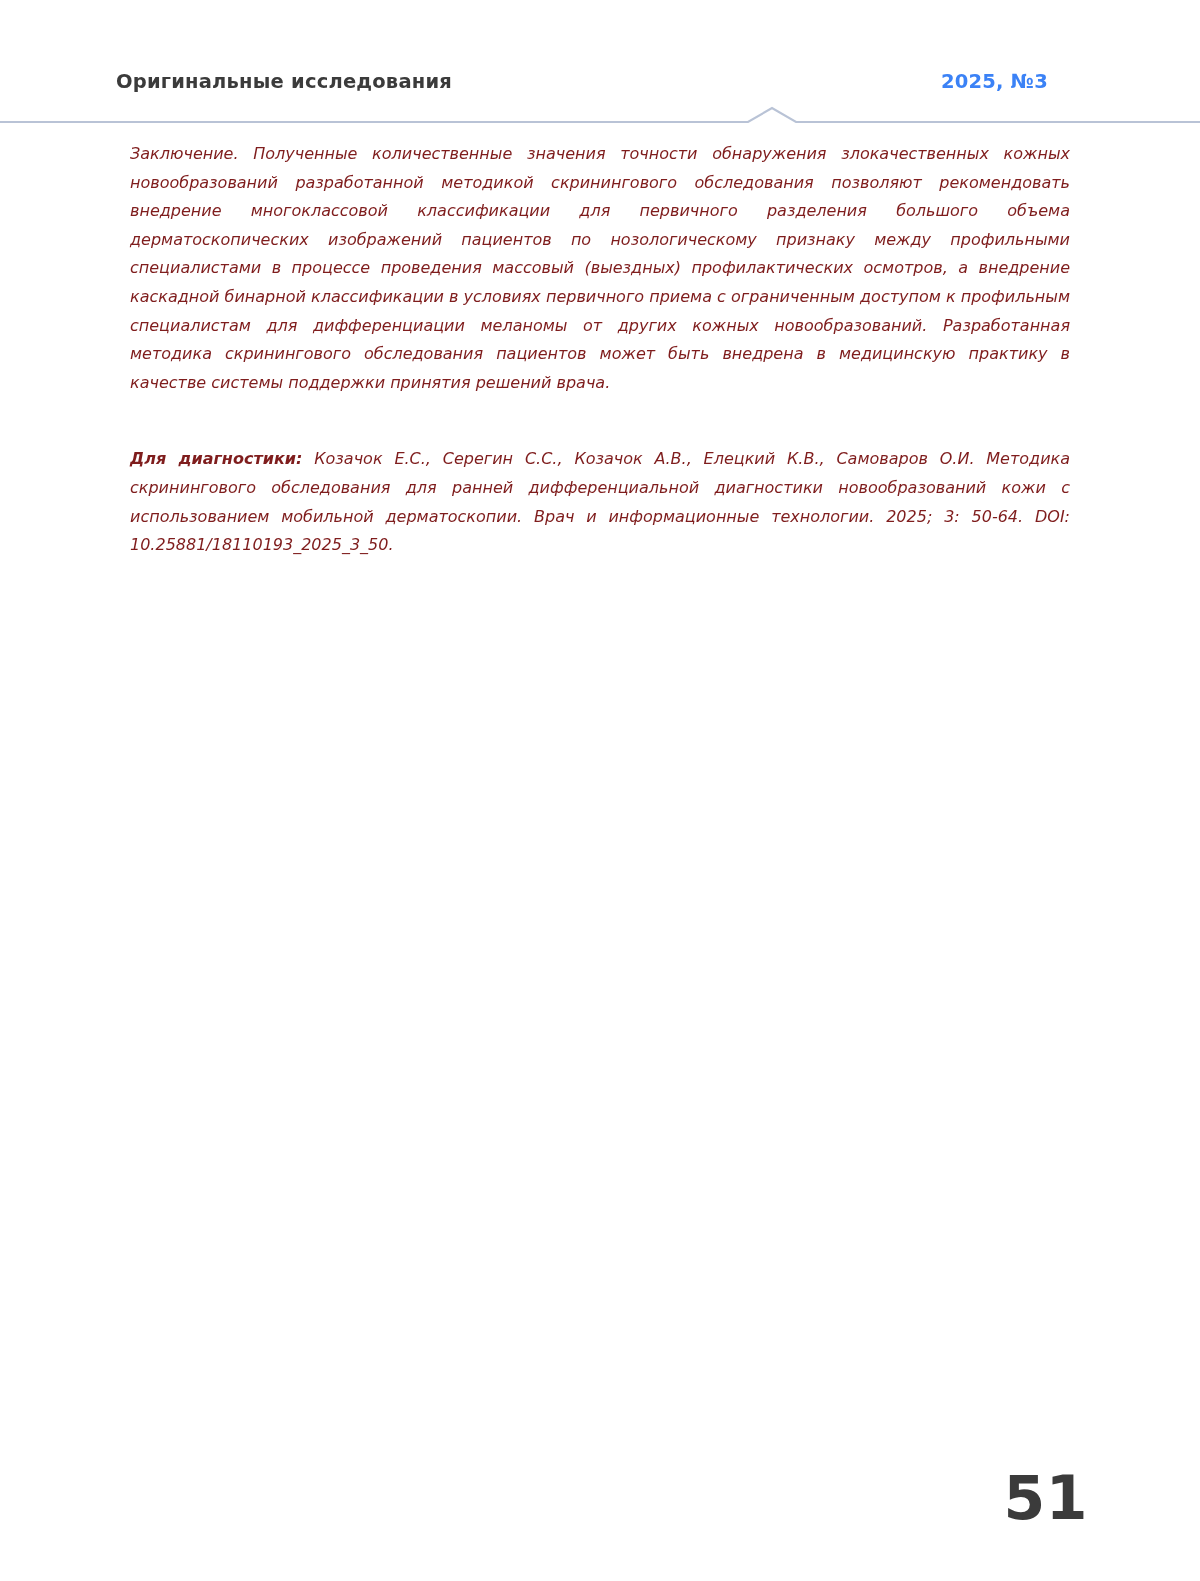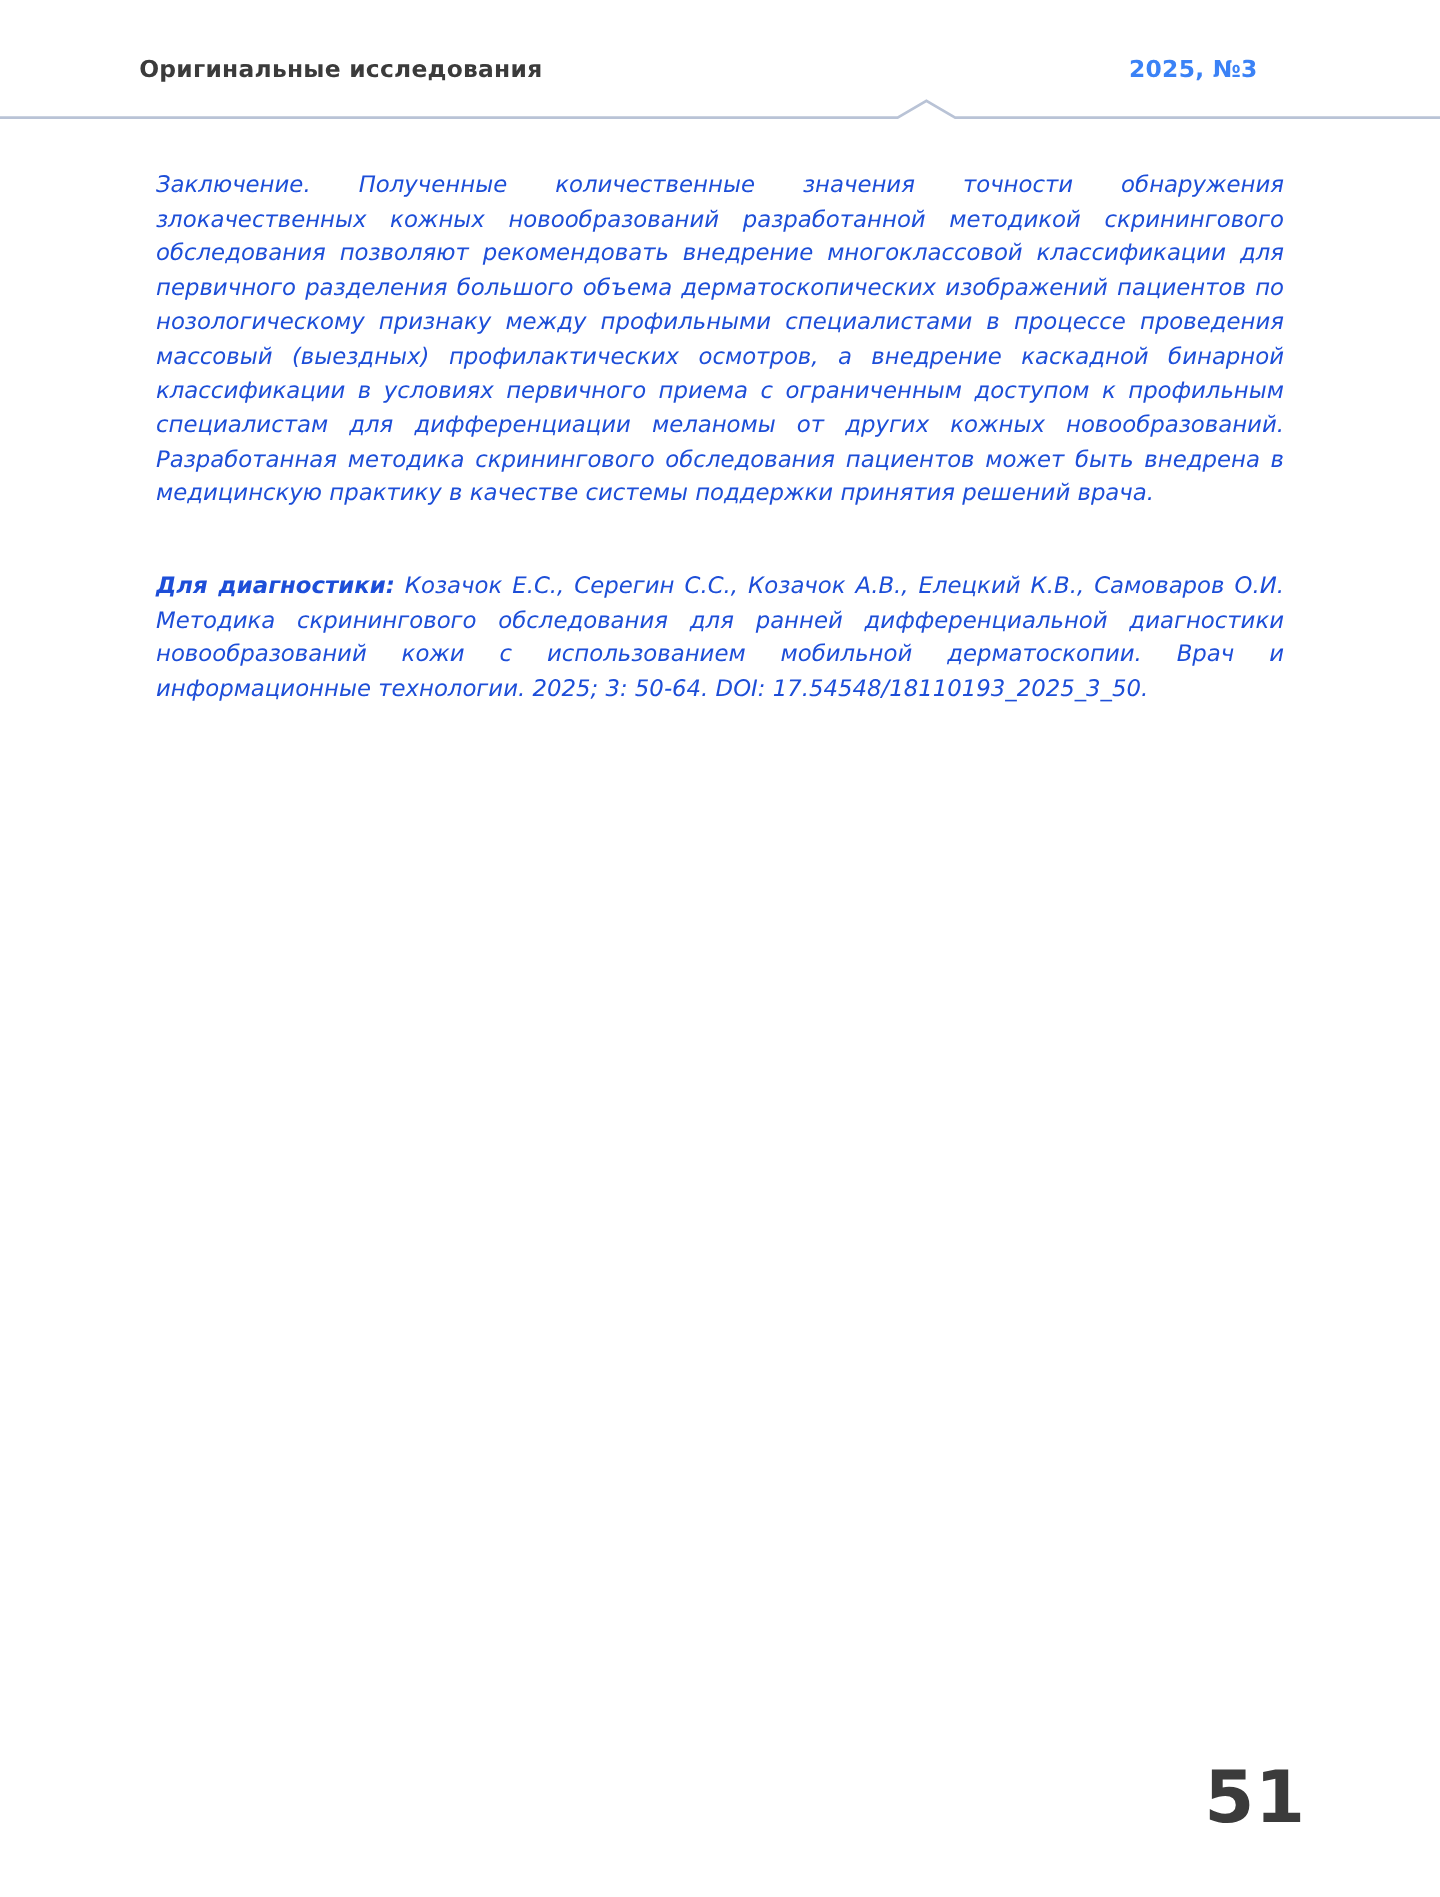--- a/index.html
+++ b/index.html
@@ -12,21 +12,21 @@
     height: 1581px;
     position: relative;
     font-family: "DejaVu Sans", sans-serif;
     color: #1a1a1a;
     overflow: hidden;
   }
 
   
   .page-header {
     position: absolute;
-    top: 40px;
+    top: 64px;
     left: 0;
     width: 1164px;
     height: 60px;
   }
   .header-left {
     position: absolute;
     left: 116px;
     top: 6px;
     font-family: "DejaVu Sans", sans-serif;
     font-weight: bold;
@@ -55,23 +55,23 @@
   
   .content {
     position: absolute;
     left: 130px;
     top: 140px;
     width: 940px;
   }
   .para {
     font-family: "DejaVu Sans", sans-serif;
     font-style: italic;
-    font-size: 19px;
+    font-size: 16px;
     line-height: 28.6px;
-    color: #1d4ed8;
+    color: #7f1d1d;
     text-align: justify;
     margin: 0;
   }
   .para .lead {
     font-style: italic;
   }
   .block-gap-1 { margin-top: 42px; }
   .block-gap-2 { margin-top: 48px; }
 
   .label-bold {
@@ -104,18 +104,18 @@
 </div>
 
 <div class="content">
 
   <p class="para">
     <span class="lead">Заключение.</span><span> Полученные количественные значения точности обнаружения злокачественных кожных новообразований разработанной методикой скринингового обследования позволяют рекомендовать внедрение многоклассовой классификации для первичного разделения большого объема дерматоскопических изображений пациентов по нозологическому признаку между профильными специалистами в процессе проведения массовый (выездных) профилактических осмотров, а внедрение каскадной бинарной классификации в условиях первичного приема с ограниченным доступом к профильным специалистам для дифференциации меланомы от других кожных новообразований. Разработанная методика скринингового обследования пациентов может быть внедрена в медицинскую практику в качестве системы поддержки принятия решений врача.</span>
   </p>
 
 
   <p class="para block-gap-2">
-    <span class="label-bold">Для диагностики:</span><span> Козачок Е.С., Серегин С.С., Козачок А.В.,  Елецкий К.В., Самоваров О.И. Методика скринингового обследования для ранней дифференциальной диагностики новообразований кожи с использованием мобильной дерматоскопии. Врач и информационные технологии. 2025; 3: 50-64. DOI: 17.54548/18110193_2025_3_50.</span>
+    <span class="label-bold">Для диагностики:</span><span> Козачок Е.С., Серегин С.С., Козачок А.В.,  Елецкий К.В., Самоваров О.И. Методика скринингового обследования для ранней дифференциальной диагностики новообразований кожи с использованием мобильной дерматоскопии. Врач и информационные технологии. 2025; 3: 50-64. DOI: 10.25881/18110193_2025_3_50.</span>
   </p>
 
 </div>
 
 <div class="folio">51</div>
 
 </body></html>

